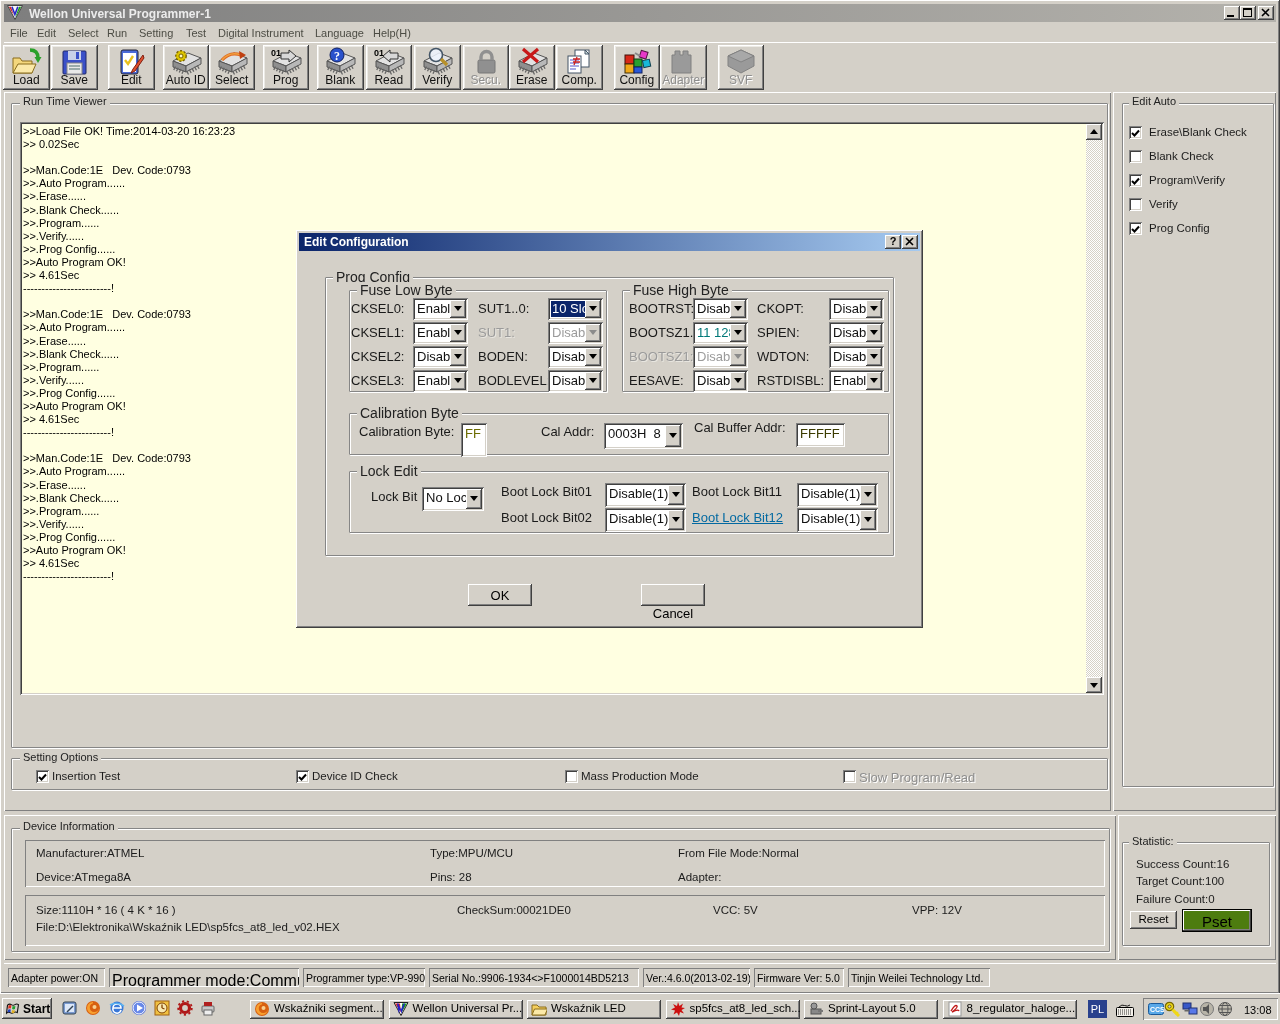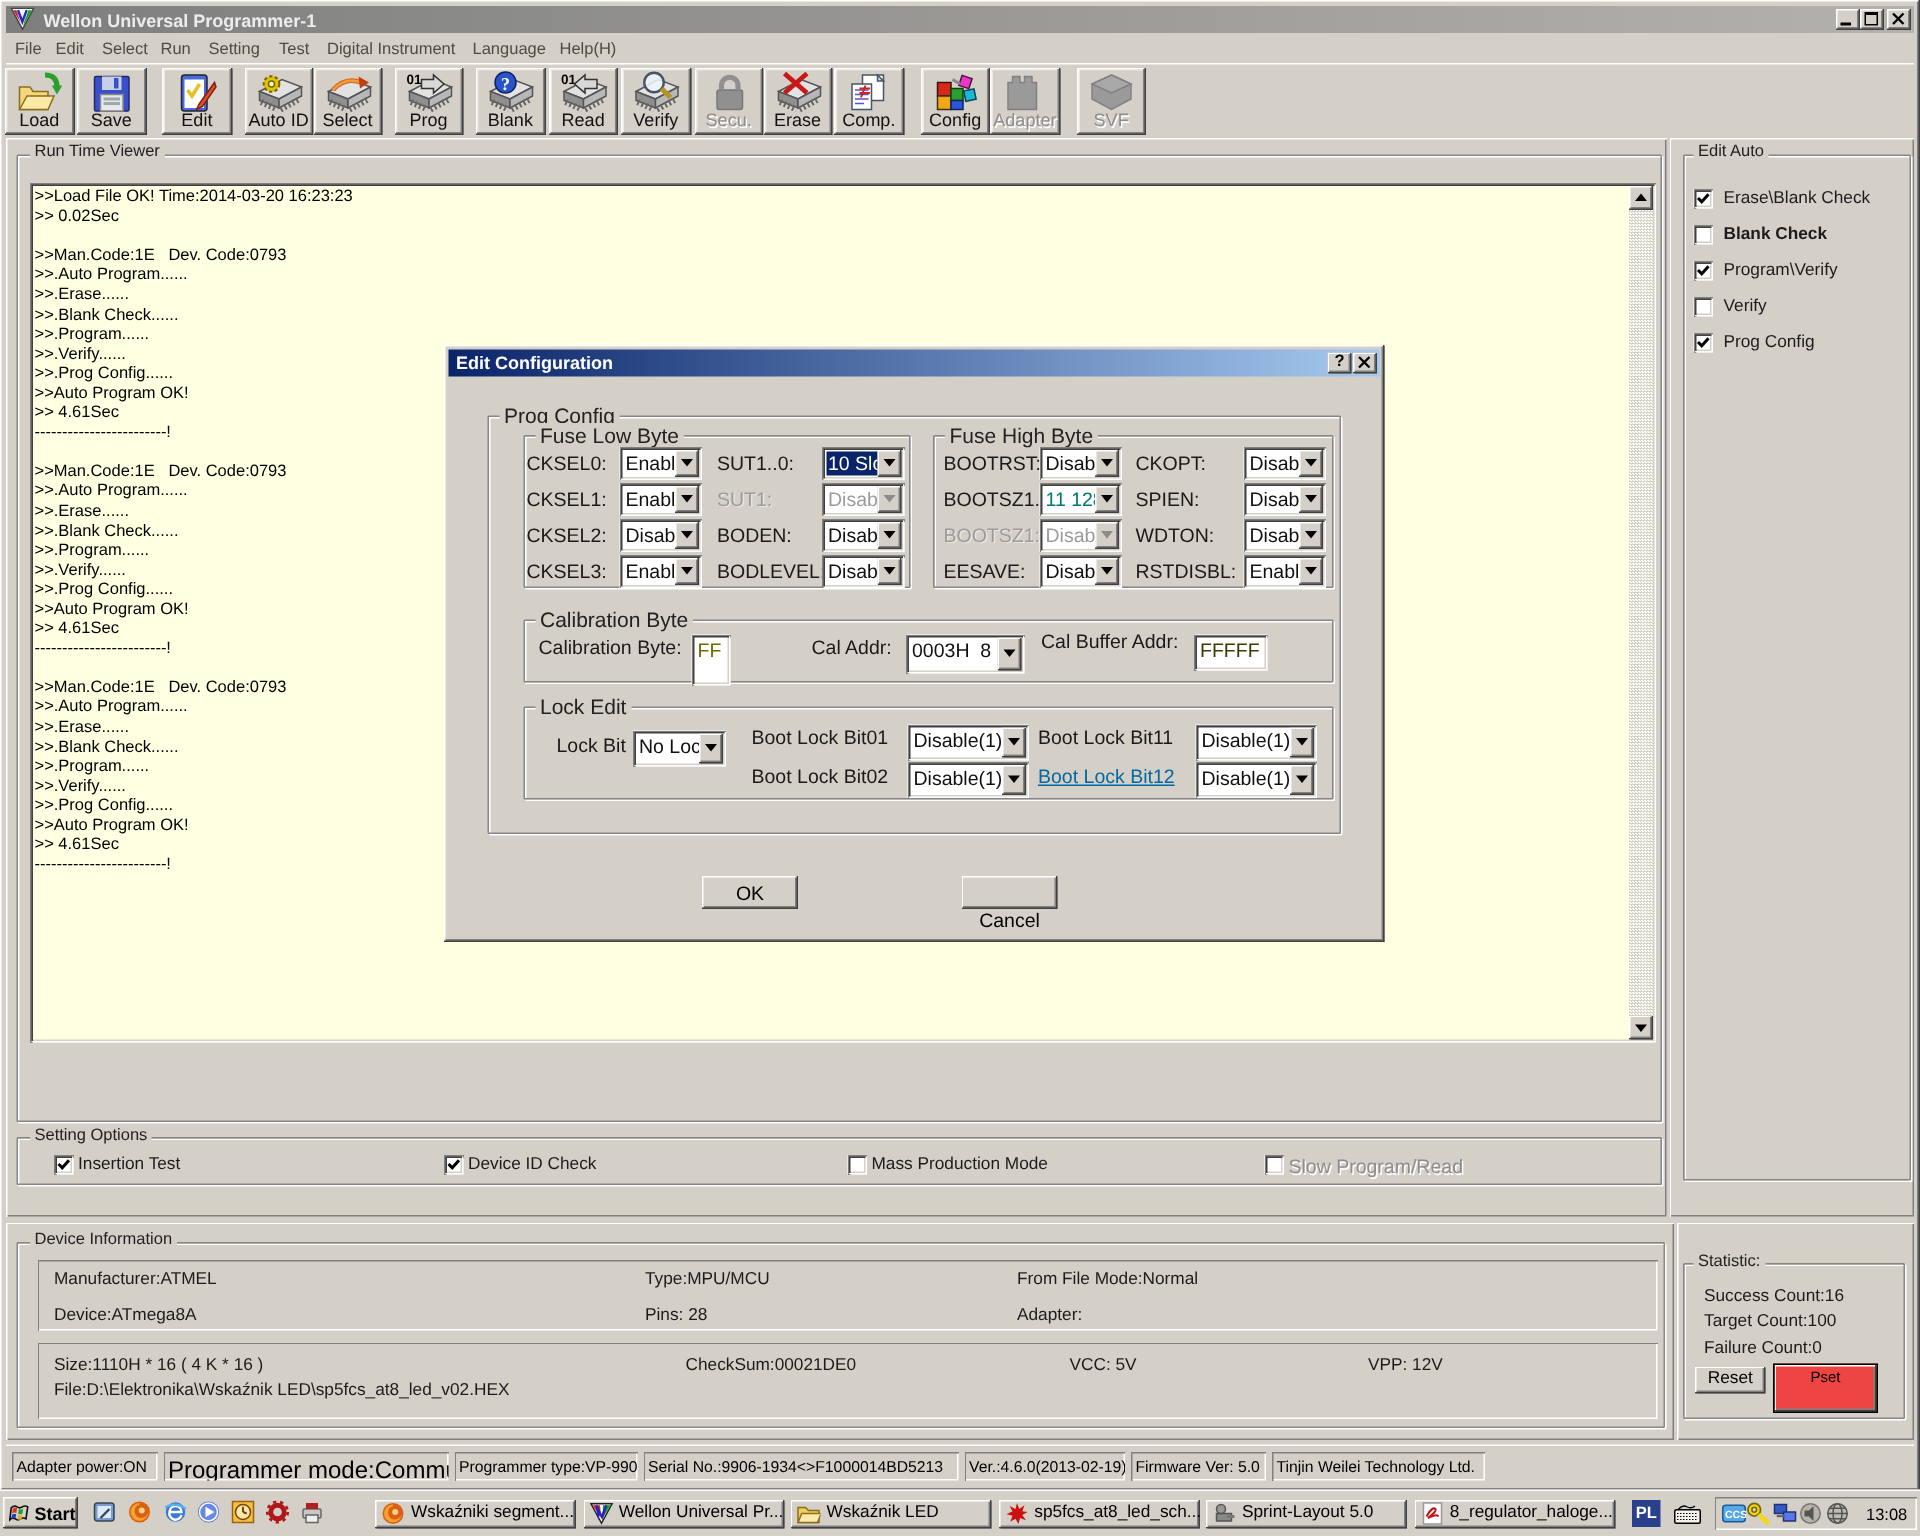--- a/index.html
+++ b/index.html
@@ -240,21 +240,21 @@
   </div>
 <div class="a" style="left:23px;top:125px;width:1000px;font-size:11px;line-height:13.1px;color:#000;white-space:pre">&gt;&gt;Load File OK! Time:2014-03-20 16:23:23<br>&gt;&gt; 0.02Sec<br>&nbsp;<br>&gt;&gt;Man.Code:1E   Dev. Code:0793<br>&gt;&gt;.Auto Program......<br>&gt;&gt;.Erase......<br>&gt;&gt;.Blank Check......<br>&gt;&gt;.Program......<br>&gt;&gt;.Verify......<br>&gt;&gt;.Prog Config......<br>&gt;&gt;Auto Program OK!<br>&gt;&gt; 4.61Sec<br>------------------------!<br>&nbsp;<br>&gt;&gt;Man.Code:1E   Dev. Code:0793<br>&gt;&gt;.Auto Program......<br>&gt;&gt;.Erase......<br>&gt;&gt;.Blank Check......<br>&gt;&gt;.Program......<br>&gt;&gt;.Verify......<br>&gt;&gt;.Prog Config......<br>&gt;&gt;Auto Program OK!<br>&gt;&gt; 4.61Sec<br>------------------------!<br>&nbsp;<br>&gt;&gt;Man.Code:1E   Dev. Code:0793<br>&gt;&gt;.Auto Program......<br>&gt;&gt;.Erase......<br>&gt;&gt;.Blank Check......<br>&gt;&gt;.Program......<br>&gt;&gt;.Verify......<br>&gt;&gt;.Prog Config......<br>&gt;&gt;Auto Program OK!<br>&gt;&gt; 4.61Sec<br>------------------------!</div>
 <div class="a" style="left:1113px;top:92px;width:163px;height:719px;box-shadow:inset 1px 1px 0 #fff,inset -1px -1px 0 #808080"></div>
 <div class="a gb" style="left:1122px;top:103px;width:152px;height:684px"></div>
 <div class="gl" style="left:1129px;top:95px">Edit Auto</div>
 <div class="cb" style="left:1129px;top:126px"><svg width="13" height="13">
       <path d="M3 6 L5.5 8.5 L10 3.5" stroke="#000" stroke-width="2" fill="none"></path>
     </svg></div>
 <div class="t" style="left:1149px;top:126px;font-size:11.5px;color:#1c1c1c;">Erase\Blank Check</div>
 <div class="cb" style="left:1129px;top:150px"></div>
-<div class="t" style="left:1149px;top:150px;font-size:11.5px;color:#1c1c1c;font-weight:bold;">Blank Check</div>
+<div class="t" style="left:1149px;top:150px;font-size:11.5px;color:#1c1c1c;">Blank Check</div>
 <div class="cb" style="left:1129px;top:174px"><svg width="13" height="13">
       <path d="M3 6 L5.5 8.5 L10 3.5" stroke="#000" stroke-width="2" fill="none"></path>
     </svg></div>
 <div class="t" style="left:1149px;top:174px;font-size:11.5px;color:#1c1c1c;">Program\Verify</div>
 <div class="cb" style="left:1129px;top:198px"></div>
 <div class="t" style="left:1149px;top:198px;font-size:11.5px;color:#1c1c1c;">Verify</div>
 <div class="cb" style="left:1129px;top:222px"><svg width="13" height="13">
       <path d="M3 6 L5.5 8.5 L10 3.5" stroke="#000" stroke-width="2" fill="none"></path>
     </svg></div>
 <div class="t" style="left:1149px;top:222px;font-size:11.5px;color:#1c1c1c;">Prog Config</div>
@@ -288,21 +288,21 @@
 <div class="t" style="left:713px;top:904px;font-size:11.5px">VCC: 5V</div>
 <div class="t" style="left:912px;top:904px;font-size:11.5px">VPP: 12V</div>
 <div class="t" style="left:36px;top:921px;font-size:11.5px">File:D:\Elektronika\Wskaźnik LED\sp5fcs_at8_led_v02.HEX</div>
 <div class="a" style="left:1118px;top:815px;width:158px;height:145px;box-shadow:inset 1px 1px 0 #fff,inset -1px -1px 0 #808080"></div>
 <div class="a gb" style="left:1122px;top:842px;width:148px;height:104px"></div>
 <div class="gl" style="left:1129px;top:835px">Statistic:</div>
 <div class="t" style="left:1136px;top:858px;font-size:11.5px">Success Count:16</div>
 <div class="t" style="left:1136px;top:875px;font-size:11.5px">Target Count:100</div>
 <div class="t" style="left:1136px;top:893px;font-size:11.5px">Failure Count:0</div>
 <div class="a btnface" style="left:1130px;top:911px;width:47px;height:18px;text-align:center;font-size:11.5px;padding-top:2px">Reset</div>
-<div class="a" style="left:1182px;top:909px;width:70px;height:33px;border:1px solid #000;background:#ef4444;box-shadow:inset -1px -1px 0 #404040,inset 1px 1px 0 #fff,inset -2px -2px 0 #808080;text-align:center;font-size:10px;padding-top:3px">Pset</div>
+<div class="a" style="left:1182px;top:909px;width:70px;height:23px;border:1px solid #000;background:#4d7c0f;box-shadow:inset -1px -1px 0 #404040,inset 1px 1px 0 #fff,inset -2px -2px 0 #808080;text-align:center;font-size:15px;padding-top:3px">Pset</div>
 <div class="a" style="left:4px;top:963px;width:1272px;height:27px;border-top:1px solid #fff"></div>
 <div class="a sunk1" style="left:8px;top:968px;width:97px;height:19px;font-size:10.5px;color:#000;padding:3.5px 0 0 3px;white-space:pre;overflow:hidden">Adapter power:ON</div>
 <div class="a sunk1" style="left:109px;top:968px;width:190px;height:19px;font-size:16px;color:#000;padding:3.5px 0 0 3px;white-space:pre;overflow:hidden">Programmer mode:Communication OK!</div>
 <div class="a sunk1" style="left:303px;top:968px;width:122px;height:19px;font-size:10.5px;color:#000;padding:3.5px 0 0 3px;white-space:pre;overflow:hidden">Programmer type:VP-990</div>
 <div class="a sunk1" style="left:429px;top:968px;width:210px;height:19px;font-size:10.5px;color:#000;padding:3.5px 0 0 3px;white-space:pre;overflow:hidden">Serial No.:9906-1934&lt;&gt;F1000014BD5213</div>
 <div class="a sunk1" style="left:643px;top:968px;width:107px;height:19px;font-size:10.5px;color:#000;padding:3.5px 0 0 3px;white-space:pre;overflow:hidden">Ver.:4.6.0(2013-02-19)</div>
 <div class="a sunk1" style="left:754px;top:968px;width:90px;height:19px;font-size:10.5px;color:#000;padding:3.5px 0 0 3px;white-space:pre;overflow:hidden">Firmware Ver: 5.0</div>
 <div class="a sunk1" style="left:848px;top:968px;width:142px;height:19px;font-size:10.5px;color:#000;padding:3.5px 0 0 3px;white-space:pre;overflow:hidden">Tinjin Weilei Technology Ltd.</div>
 <div class="a raised" style="left:296px;top:230px;width:627px;height:398px"></div>
 <div class="a" style="left:299px;top:233px;width:621px;height:18px;background:linear-gradient(90deg,#0a246a,#a6caf0)"></div>
@@ -551,21 +551,21 @@
     </svg><span>sp5fcs_at8_led_sch...</span></div>
 <div class="task" style="left:804px;width:134px"><svg width="16" height="16">
       <rect x="3" y="8" width="10" height="5" fill="#888" stroke="#555"></rect>
       <circle cx="6" cy="5" r="3" fill="#999" stroke="#555"></circle>
       <rect x="10" y="9" width="5" height="2" fill="#777"></rect>
     </svg><span>Sprint-Layout 5.0</span></div>
 <div class="task" style="left:942.5px;width:134px"><svg width="16" height="16">
       <rect x="2" y="1" width="12" height="14" fill="#fff" stroke="#999"></rect>
       <path d="M4,10 q4,-7 6,-5 q1,1.5 -5,6 q6,-3 7,-1" stroke="#c01818" stroke-width="1.4" fill="none"></path>
     </svg><span>8_regulator_haloge...</span></div>
-<div class="a" style="left:1088px;top:1000px;width:19px;height:18px;background:#29418d;color:#fff;font-size:11px;font-weight:bold;text-align:center;padding-top:3px">PL</div>
+<div class="a" style="left:1088px;top:1000px;width:19px;height:18px;background:#29418d;color:#fff;font-size:11px;font-weight:normal;text-align:center;padding-top:3px">PL</div>
 <div class="a" style="left:1116px;top:1003px"><svg width="18" height="13">
       <rect x="0.5" y="3.5" width="17" height="9" rx="1" fill="#f4f1ea" stroke="#000"></rect>
       <path d="M2,6 h14 M2,8 h14 M2,10 h14" stroke="#000" stroke-width="0.8" stroke-dasharray="1,1"></path>
       <path d="M3,3 q3,-3 5.5,-1.5 q3,1.5 5.5,-0.5" stroke="#000" fill="none" stroke-width="0.9"></path>
     </svg></div>
 <div class="a sunk1" style="left:1143px;top:998px;width:135px;height:22px"></div>
 <div class="a" style="left:1148px;top:1001px;width:16px;height:16px"><svg width="16" height="16">
       <rect x="0.5" y="2.5" width="15" height="11" rx="2" fill="#58a8e8" stroke="#1a5a9a"></rect>
       <text x="2" y="11" font-size="7" fill="#fff" font-family="Liberation Sans" font-weight="bold">CCS</text>
     </svg></div>

